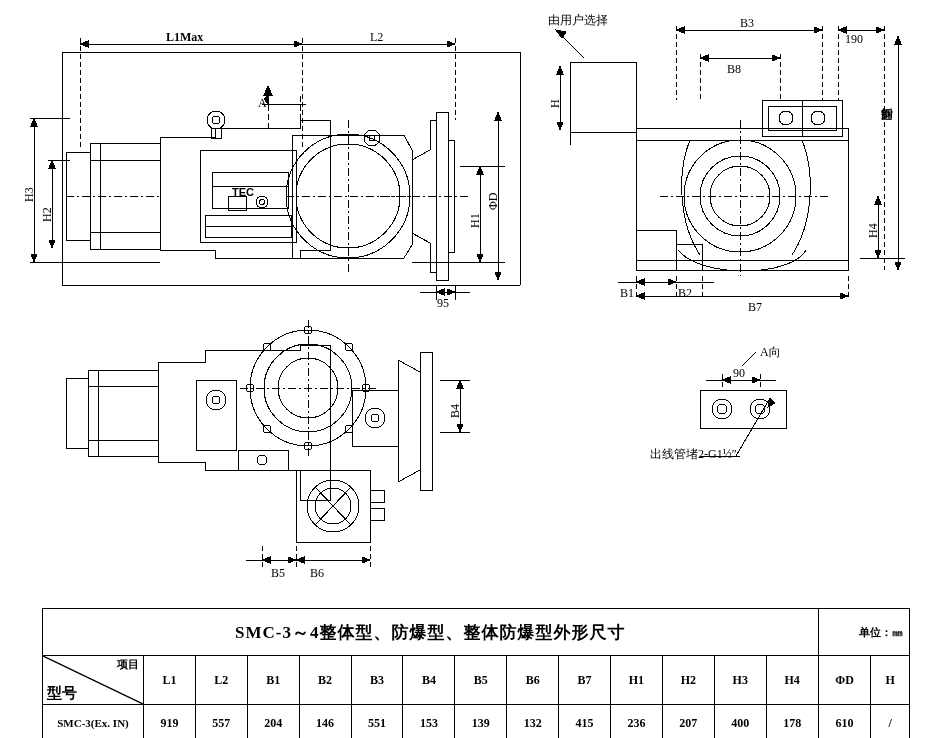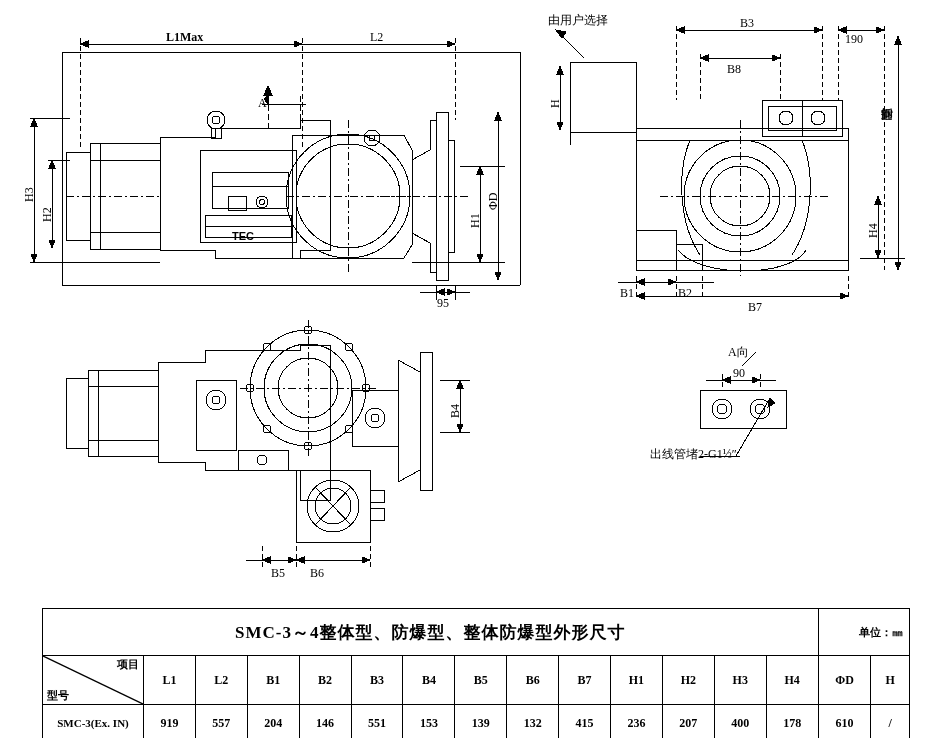--- a/index.html
+++ b/index.html
@@ -12,21 +12,21 @@
   .lbl.vert{writing-mode:vertical-rl;text-orientation:upright;letter-spacing:0px;}
   .lbl.rot{transform:rotate(-90deg);transform-origin:left top;}
   
   .tbl{position:absolute;left:42px;top:608px;width:868px;border-collapse:collapse;
        font-family:"Liberation Serif",serif;font-size:12px;}
   .tbl td,.tbl th{border:1px solid #000;text-align:center;padding:7px;height:22px;font-weight:bold;}
   .tbl .title{height:32px;font-size:17px;letter-spacing:1px;}
   .tbl .unit{font-size:11px;text-align:right;padding-right:6px;}
   .tbl .hdrcell{position:relative;width:86px;height:34px;}
   .tbl .hdrcell .a{position:absolute;right:4px;top:1px;font-size:11px;}
-  .tbl .hdrcell .b{position:absolute;left:4px;bottom:1px;font-size:11px;}
+  .tbl .hdrcell .b{position:absolute;left:4px;bottom:1px;font-size:15px;}
   .tbl .hdrcell .diag{position:absolute;left:0;top:0;width:100%;height:100%;}
   .tbl .model{text-align:center;font-size:11px;}
 </style>
 </head>
 <body>
 
 <div class="stage">
 
 <svg width="951" height="738" viewBox="0 0 951 738">
   <g stroke="#000" fill="none" stroke-width="1" shape-rendering="crispEdges">
@@ -260,38 +260,38 @@
 </svg>
 
 <div class="lbl" style="left:166px;top:30px;font-weight:bold;">L1Max</div>
 <div class="lbl" style="left:370px;top:30px;">L2</div>
 <div class="lbl rot" style="left:22px;top:202px;">H3</div>
 <div class="lbl rot" style="left:40px;top:222px;">H2</div>
 <div class="lbl rot" style="left:468px;top:228px;">H1</div>
 <div class="lbl rot" style="left:486px;top:210px;">ΦD</div>
 <div class="lbl" style="left:258px;top:96px;">A</div>
 <div class="lbl" style="left:437px;top:296px;">95</div>
-<div class="lbl small" style="left:232px;top:186px;font-family:'Liberation Sans',sans-serif;font-weight:bold;margin-top:44px;">TEC</div>
+<div class="lbl small" style="left:232px;top:186px;font-family:'Liberation Sans',sans-serif;font-weight:bold;">TEC</div>
 
 <div class="lbl" style="left:548px;top:12px;">由用户选择</div>
 <div class="lbl" style="left:740px;top:16px;">B3</div>
 <div class="lbl" style="left:727px;top:44px;margin-top:18px;">B8</div>
 <div class="lbl" style="left:845px;top:32px;">190</div>
 <div class="lbl rot" style="left:548px;top:108px;">H</div>
 <div class="lbl vert" style="left:878px;top:98px;font-size:12px;">拆卸空间</div>
 <div class="lbl rot" style="left:866px;top:238px;">H4</div>
 <div class="lbl" style="left:620px;top:286px;">B1</div>
 <div class="lbl" style="left:678px;top:286px;">B2</div>
 <div class="lbl" style="left:748px;top:300px;">B7</div>
 
 <div class="lbl rot" style="left:448px;top:418px;">B4</div>
 <div class="lbl" style="left:271px;top:566px;">B5</div>
 <div class="lbl" style="left:310px;top:566px;">B6</div>
 
-<div class="lbl" style="left:728px;top:344px;">A向</div>
+<div class="lbl" style="left:760px;top:344px;">A向</div>
 <div class="lbl" style="left:733px;top:366px;">90</div>
 <div class="lbl" style="left:650px;top:446px;text-align:right;">出线管堵2-G1½″</div>
 
 <table class="tbl">
   <tbody>
         <tr>
     <td colspan="14" class="title">SMC-3～4整体型、防爆型、整体防爆型外形尺寸</td>
     <td colspan="2" class="unit">单位：㎜</td>
   </tr>
   <tr>

